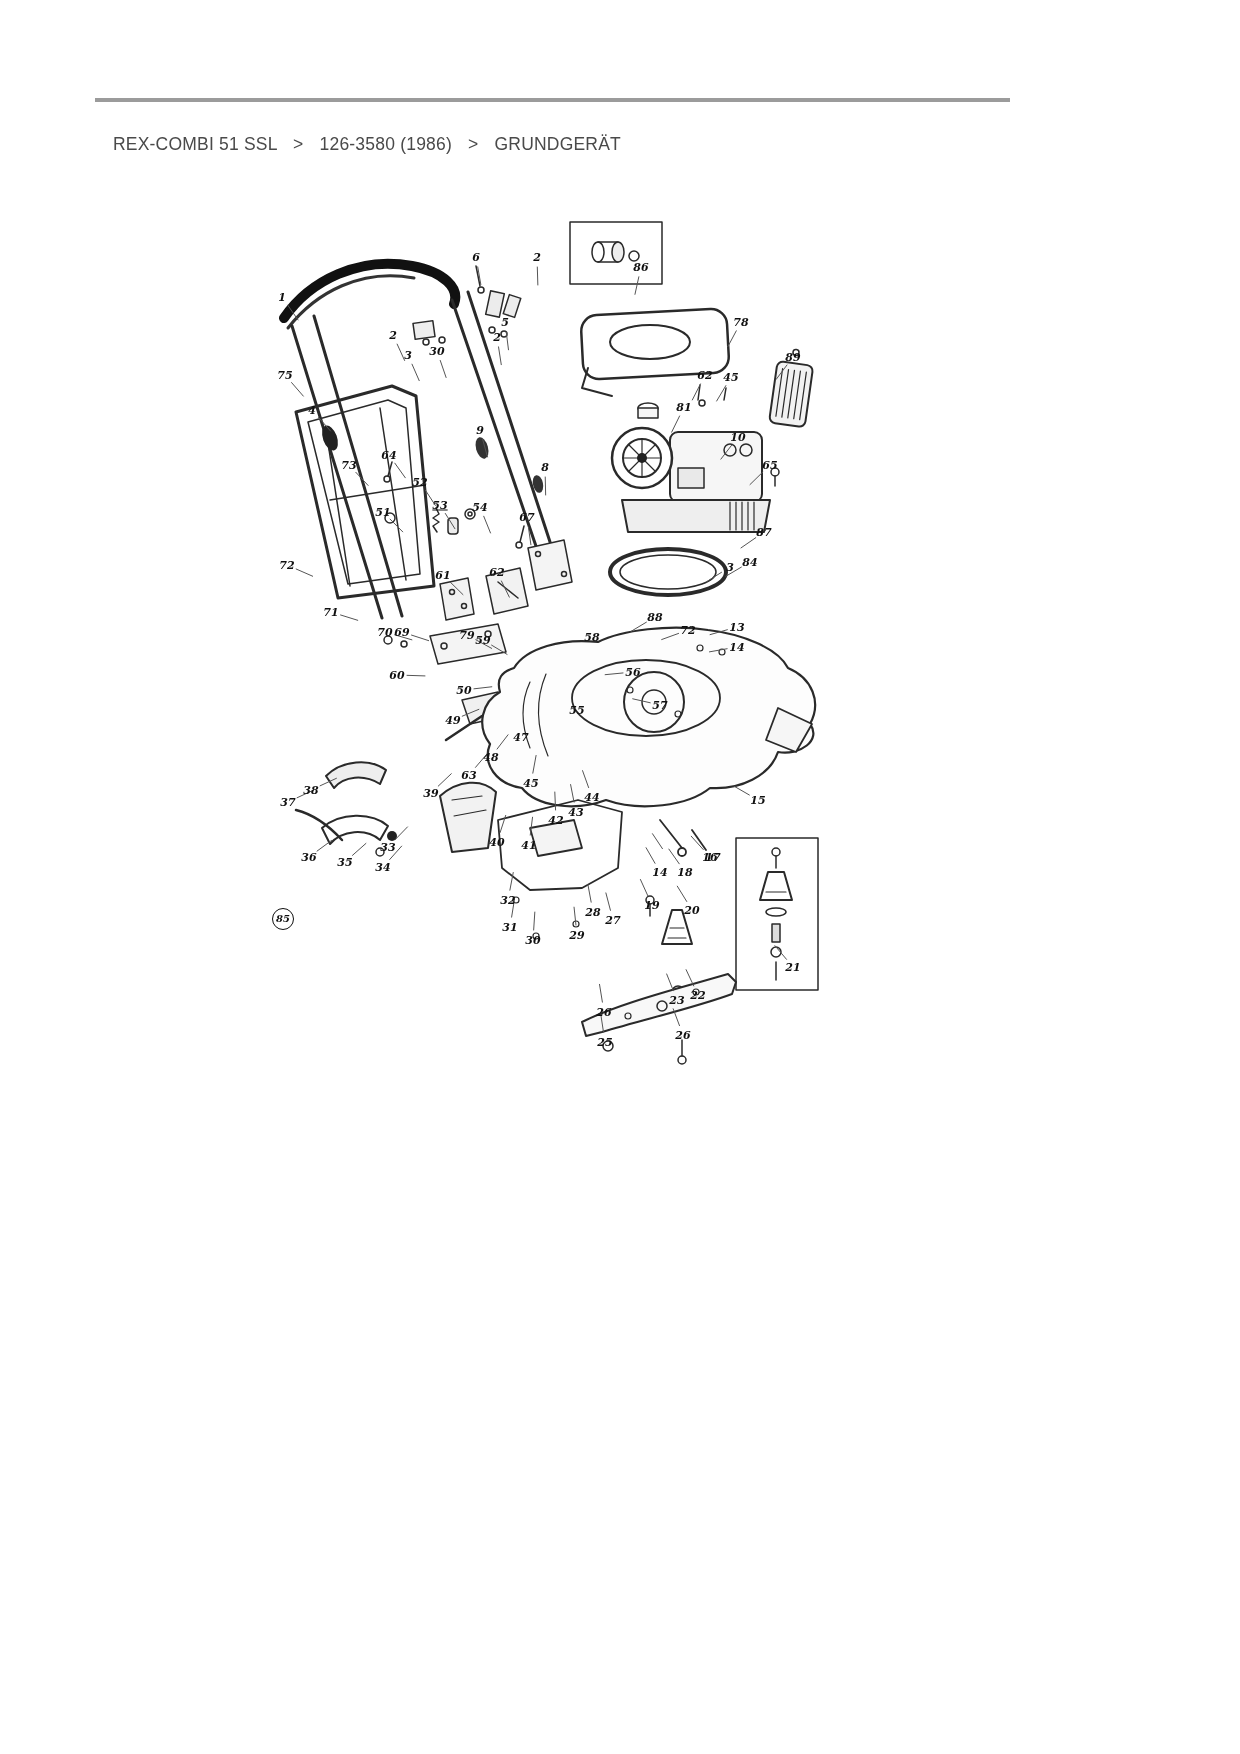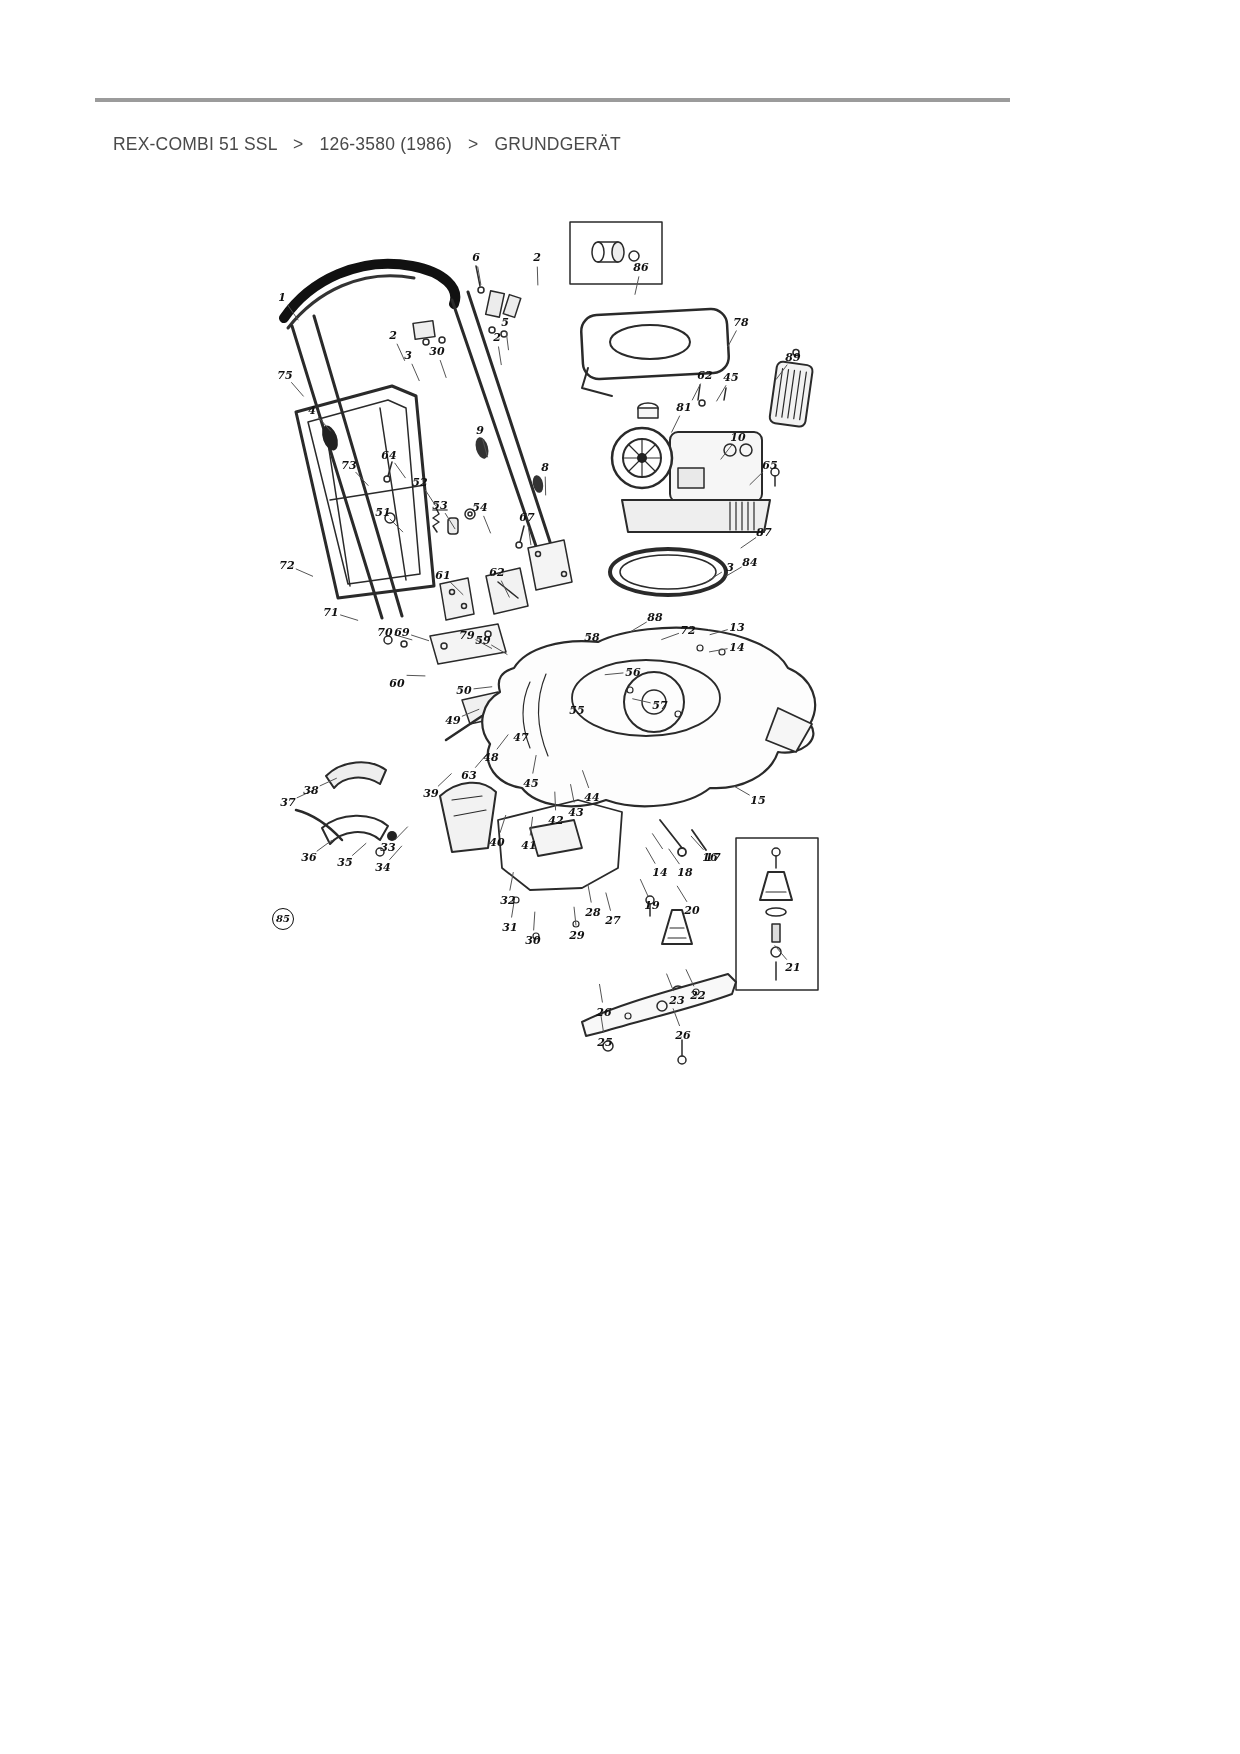--- a/index.html
+++ b/index.html
@@ -360,21 +360,21 @@
       <div class="part-label" style="left: 155px; top: 432px;">70</div>
       <div class="part-label" style="left: 172px; top: 432px;">69</div>
       <div class="part-label" style="left: 237px; top: 435px;">79</div>
       <div class="part-label" style="left: 253px; top: 440px;">59</div>
       <div class="part-label" style="left: 425px; top: 417px;">88</div>
       <div class="part-label" style="left: 458px; top: 430px;">72</div>
       <div class="part-label" style="left: 507px; top: 427px;">13</div>
       <div class="part-label" style="left: 507px; top: 447px;">14</div>
       <div class="part-label" style="left: 362px; top: 437px;">58</div>
       <div class="part-label" style="left: 403px; top: 472px;">56</div>
-      <div class="part-label" style="left: 167px; top: 475px; margin-top: 8px;">60</div>
+      <div class="part-label" style="left: 167px; top: 475px;">60</div>
       <div class="part-label" style="left: 234px; top: 490px;">50</div>
       <div class="part-label" style="left: 347px; top: 510px;">55</div>
       <div class="part-label" style="left: 430px; top: 505px;">57</div>
       <div class="part-label" style="left: 223px; top: 520px;">49</div>
       <div class="part-label" style="left: 291px; top: 537px;">47</div>
       <div class="part-label" style="left: 261px; top: 557px;">48</div>
       <div class="part-label" style="left: 239px; top: 575px;">63</div>
       <div class="part-label" style="left: 301px; top: 583px;">45</div>
       <div class="part-label" style="left: 528px; top: 600px;">15</div>
       <div class="part-label" style="left: 81px; top: 590px;">38</div>

